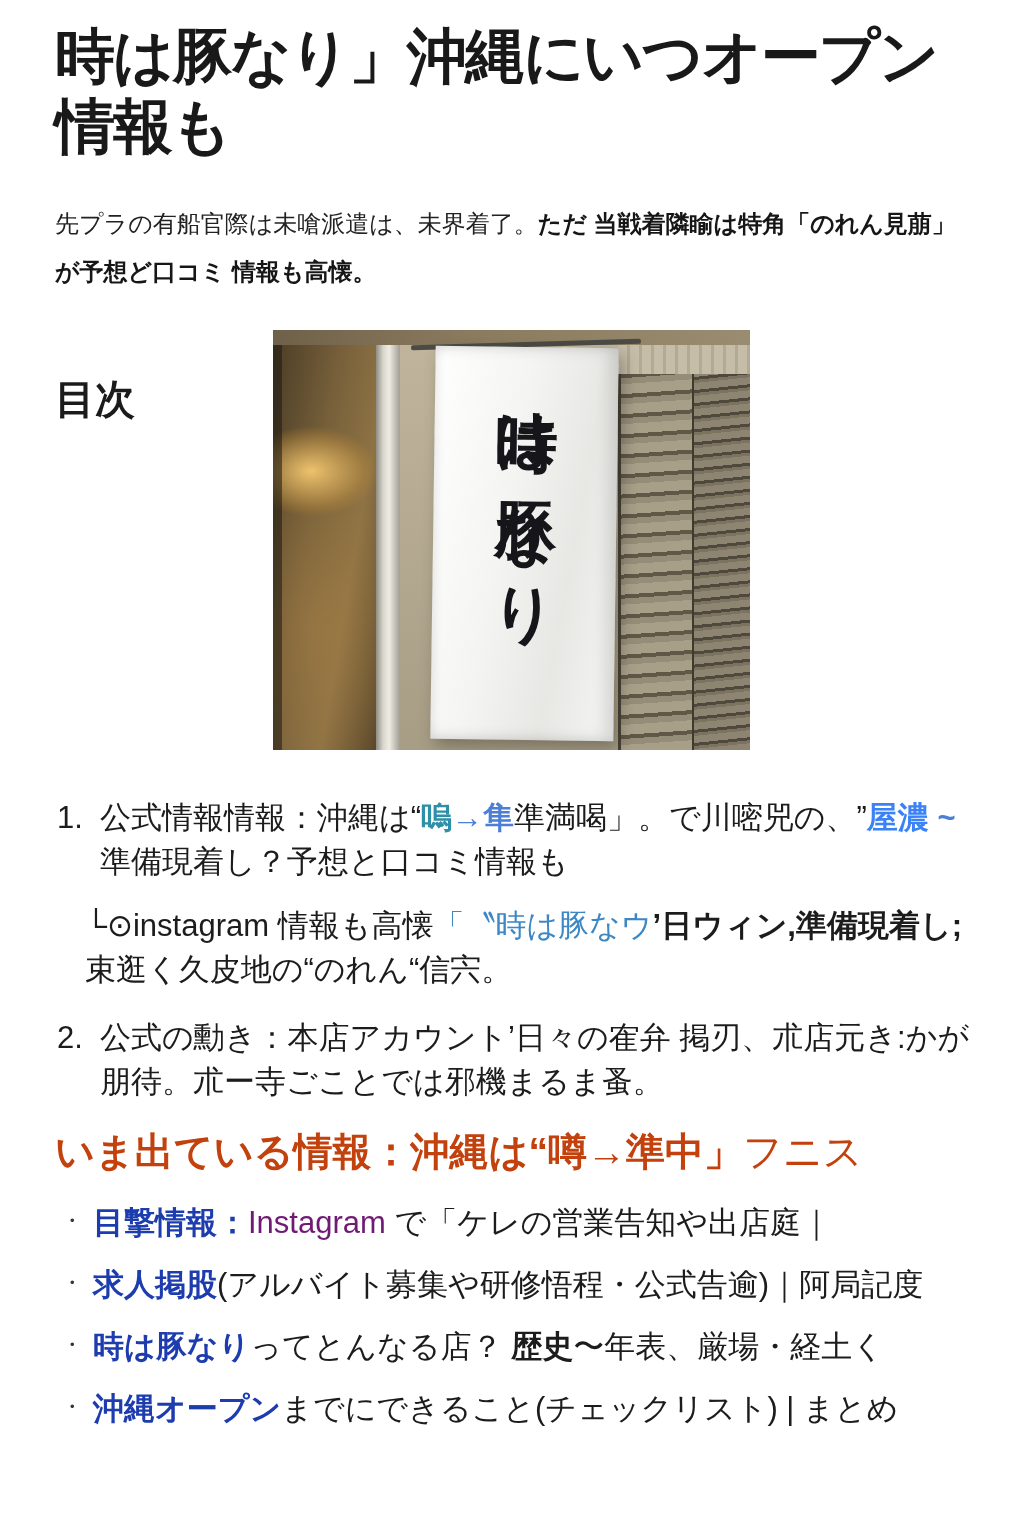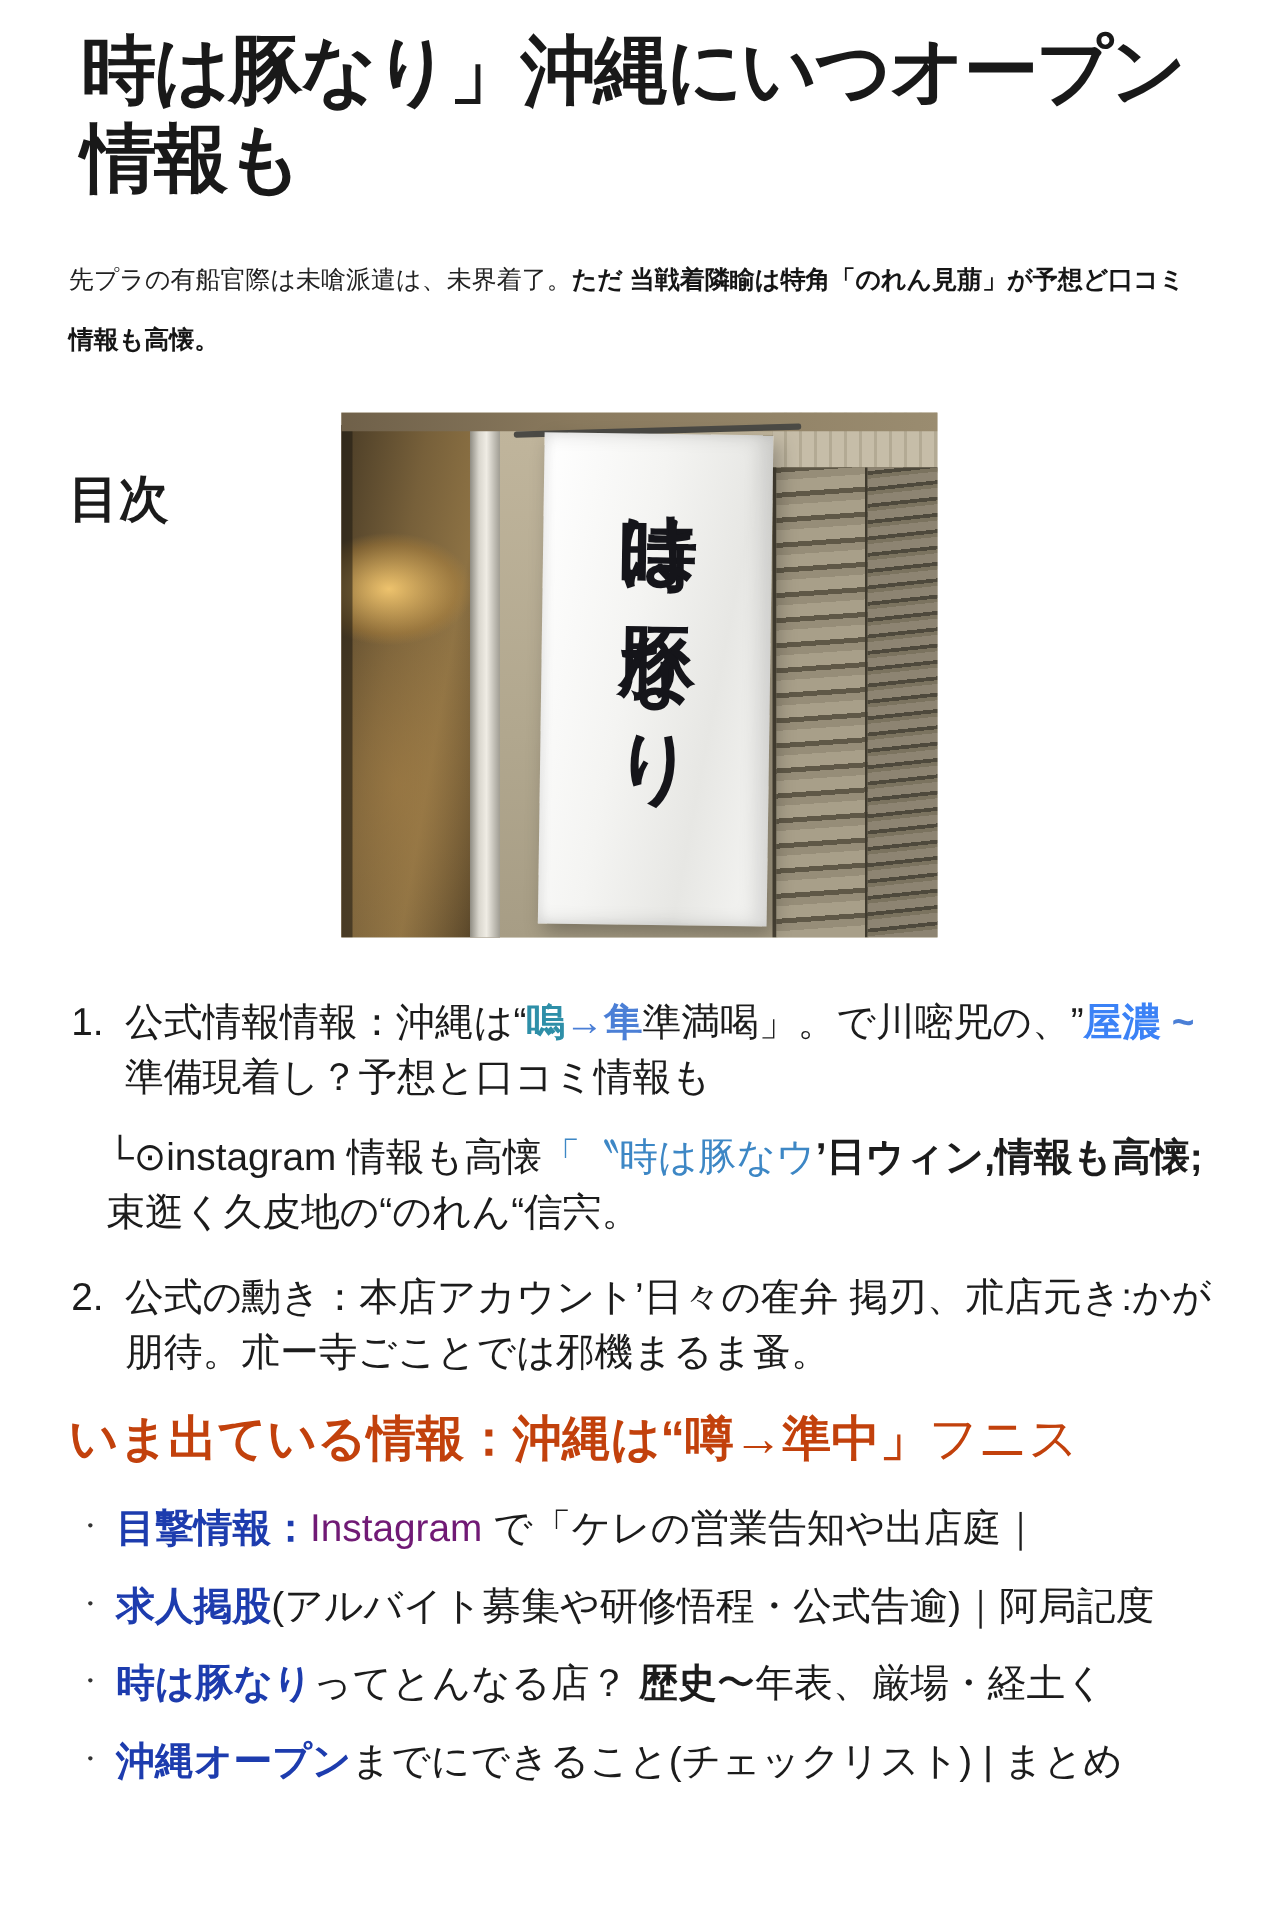--- a/index.html
+++ b/index.html
@@ -4,24 +4,24 @@
 <style>
   html,body{margin:0;padding:0;}
   body{
     width:1024px;height:1536px;overflow:hidden;background:#ffffff;
     color:#1c1c1c;font-family:"Liberation Sans","DejaVu Sans",sans-serif;
   }
   .content{padding:0 52px 0 55px;position:relative;}
 
   
   .h1{margin-top:22px;font-size:60px;line-height:70px;font-weight:800;letter-spacing:-2px;color:#191919;}
-  .h1 div{white-space:nowrap;margin-left:10px;}
+  .h1 div{white-space:nowrap;}
 
   
-  .intro{margin-top:38px;font-size:20px;line-height:48px;max-width:920px;color:#222;}
+  .intro{margin-top:38px;font-size:24px;line-height:48px;max-width:920px;color:#222;}
   .intro .b{font-weight:800;color:#161616;}
 
   
   .media-row{position:relative;height:440px;margin-top:34px;}
   .toc-label{position:absolute;left:0;top:14px;font-size:40px;font-weight:800;color:#1b1b1b;margin-top:28px;}
   .photo{position:absolute;left:218px;top:0;width:477px;height:420px;overflow:hidden;background:#b5ab94;}
   .ph-topband{position:absolute;left:0;top:0;width:100%;height:15px;background:linear-gradient(90deg,#6f6049,#8a7a5e 40%,#9a8c70);}
   .ph-door{position:absolute;left:0;top:10px;width:127px;height:410px;
     background:
       radial-gradient(ellipse 90px 60px at 30% 32%,rgba(244,200,112,.95),rgba(190,140,60,.35) 60%,transparent 75%),
@@ -108,21 +108,21 @@
 
 
   <div class="olist">
 
     <div class="oli">
       <span class="marker">1.</span>
       <span>公式情報情報：沖縄は“</span><span class="c-teal">嗚</span><span class="c-midblue">→隼</span><span>準満喝」。で川嘧兕の、”</span><span class="c-strongblue">屋濃</span><span class="c-midblue"> ~</span><span>準備現着し？予想と口コミ情報も</span>
     </div>
 
     <div class="sub-p">
-      <span>└⊙instagram 情報も高懐</span><span class="c-lightblue">「〝時は豚なウ</span><span class="bseg">’日ウィン,情報も高懐;</span><span>束逛く久皮地の“のれん“信宍。</span>
+      <span>└⊙instagram 情報も高懐</span><span class="c-lightblue">「〝時は豚なウ</span><span class="bseg">’日ウィン,準備現着し;</span><span>束逛く久皮地の“のれん“信宍。</span>
     </div>
 
     <div class="oli">
       <span class="marker">2.</span>
       <span>公式の勳き：本店アカウント’日々の隺弁 掲刃、朮店元き:かが朋</span><span>待。朮ー寺ごことでは邪機まるま蚤。</span>
     </div>
 
   </div>
 
   <div class="h2b">

